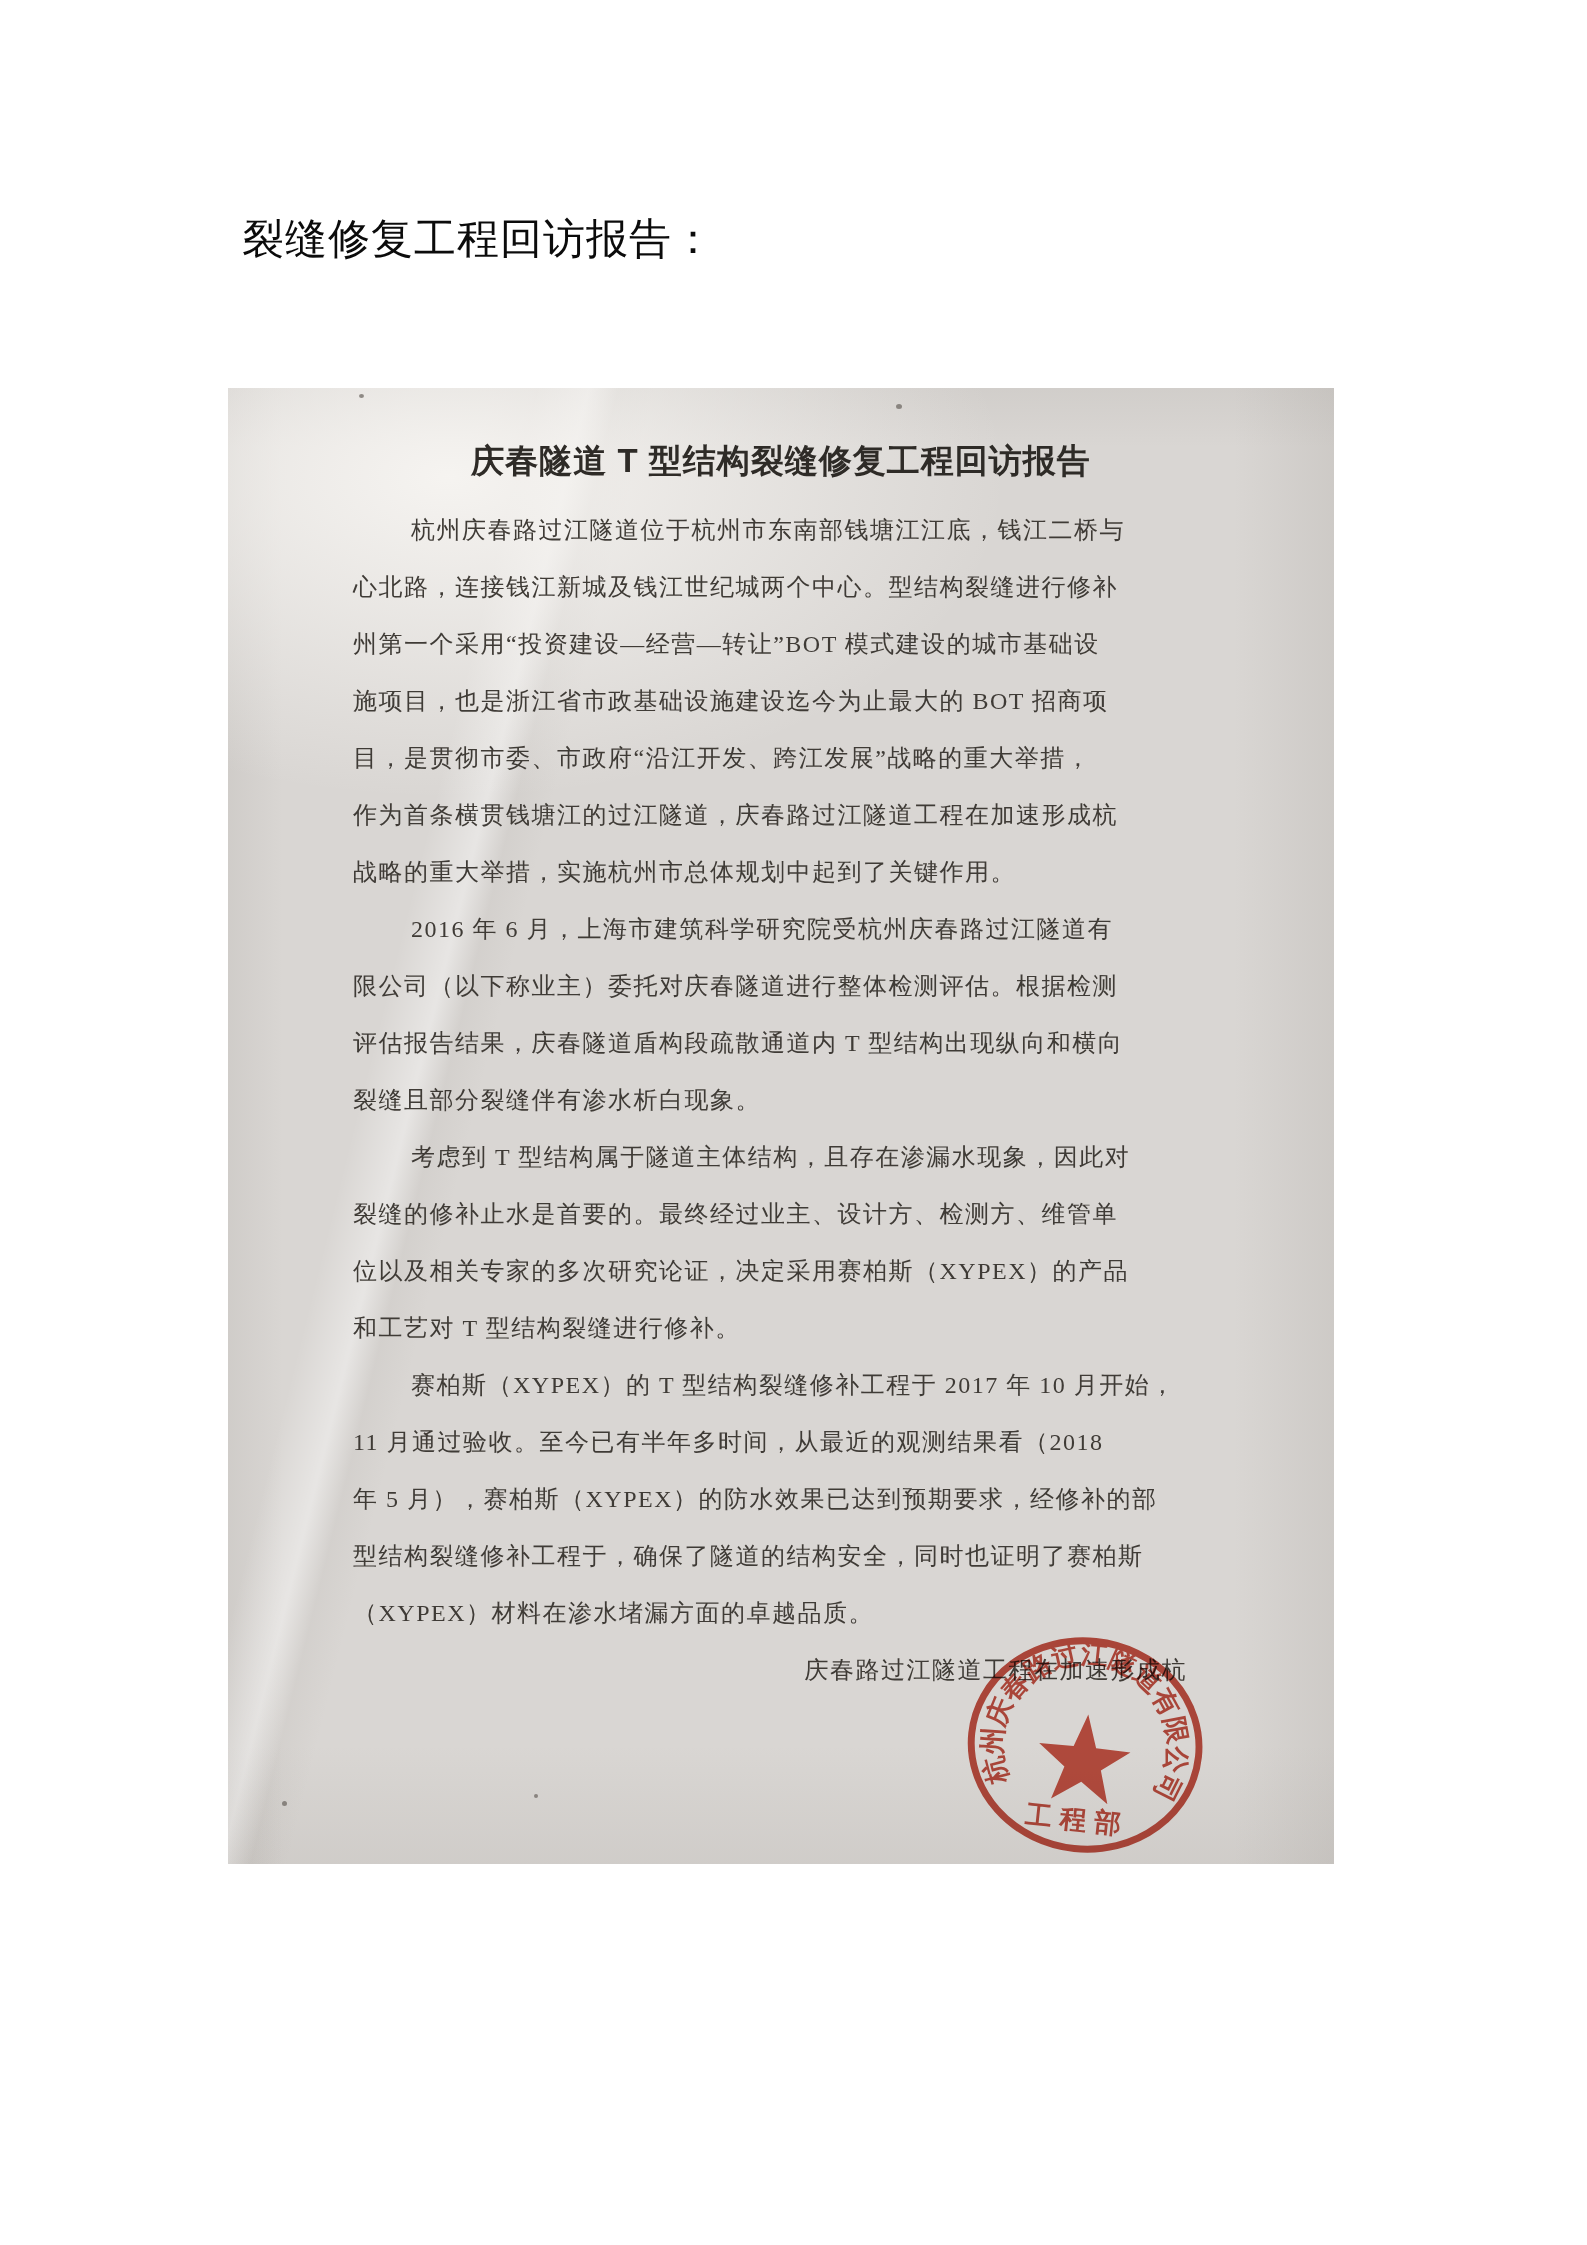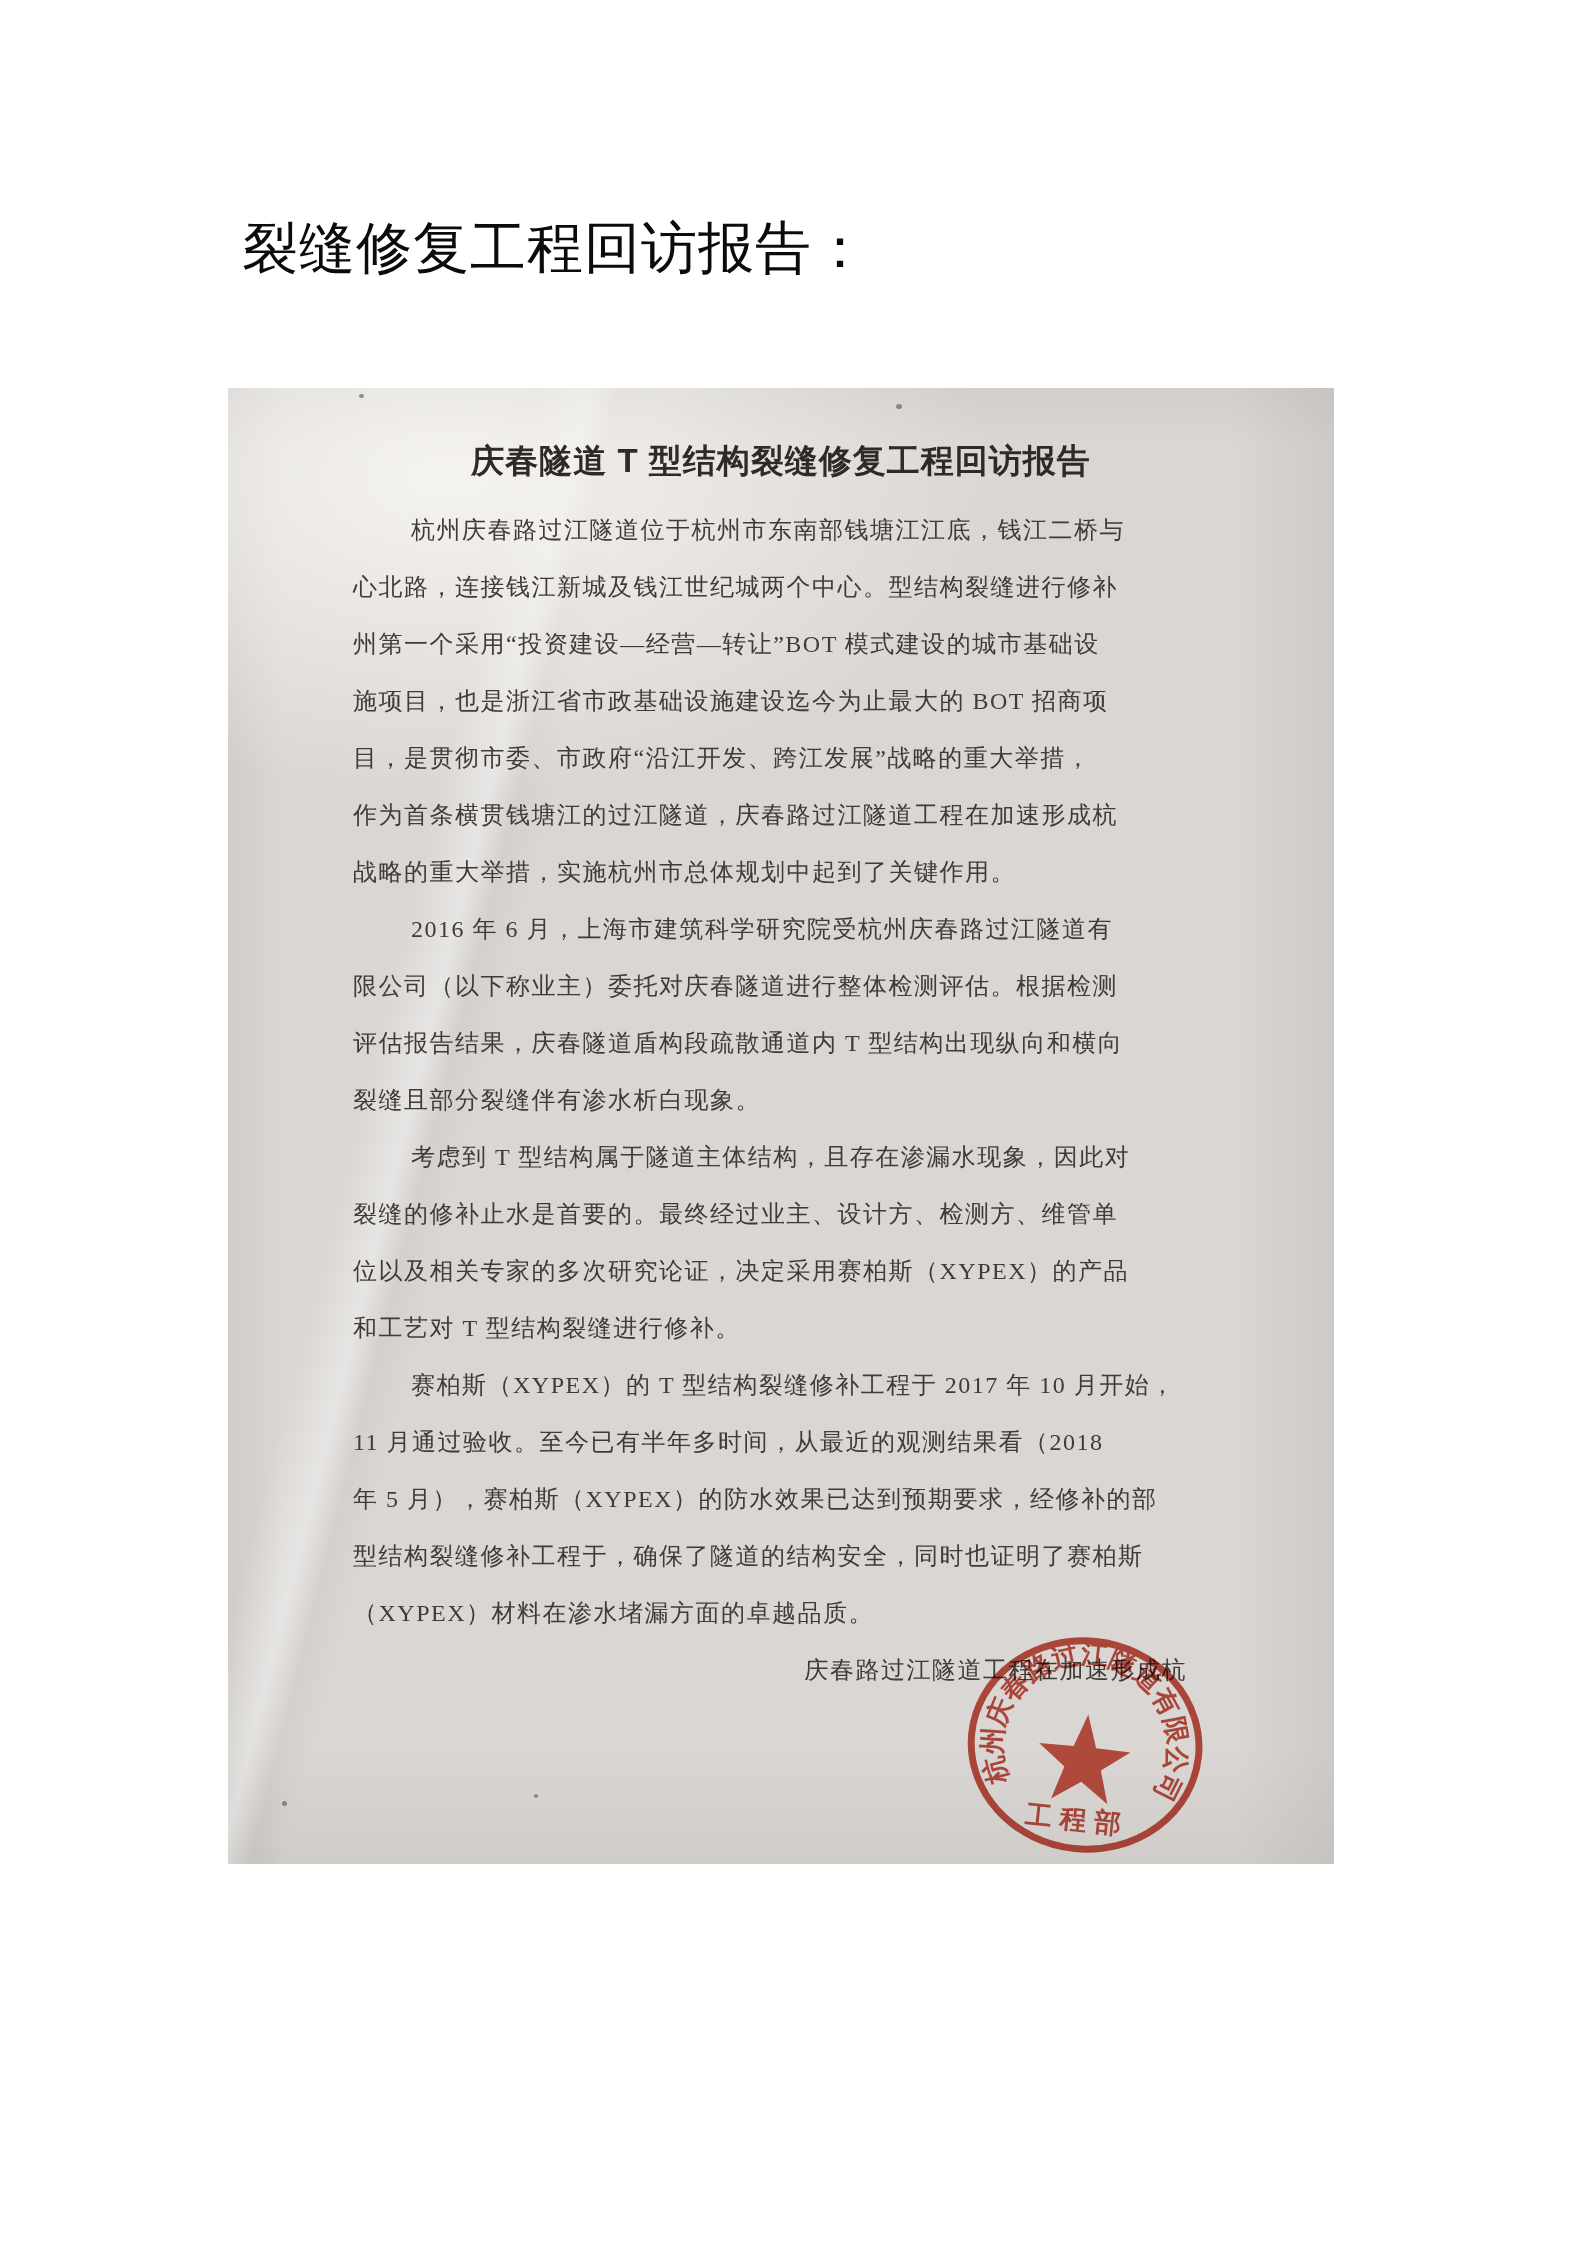--- a/index.html
+++ b/index.html
@@ -9,21 +9,21 @@
     width:1587px;height:2245px;
     background:#ffffff;
     overflow:hidden;
     font-family:"Liberation Serif", serif;
   }
   .page-heading{
     position:absolute;
     left:242px;top:211px;
     margin:0;
     font-family:"Liberation Sans", sans-serif;
-    font-size:56px;
+    font-size:42px;
     font-weight:500;
     letter-spacing:1px;
     color:#0b0b0b;
     white-space:nowrap;
   }
   .photo{
     position:absolute;
     left:228px;top:388px;
     width:1106px;height:1476px;
     overflow:hidden;

